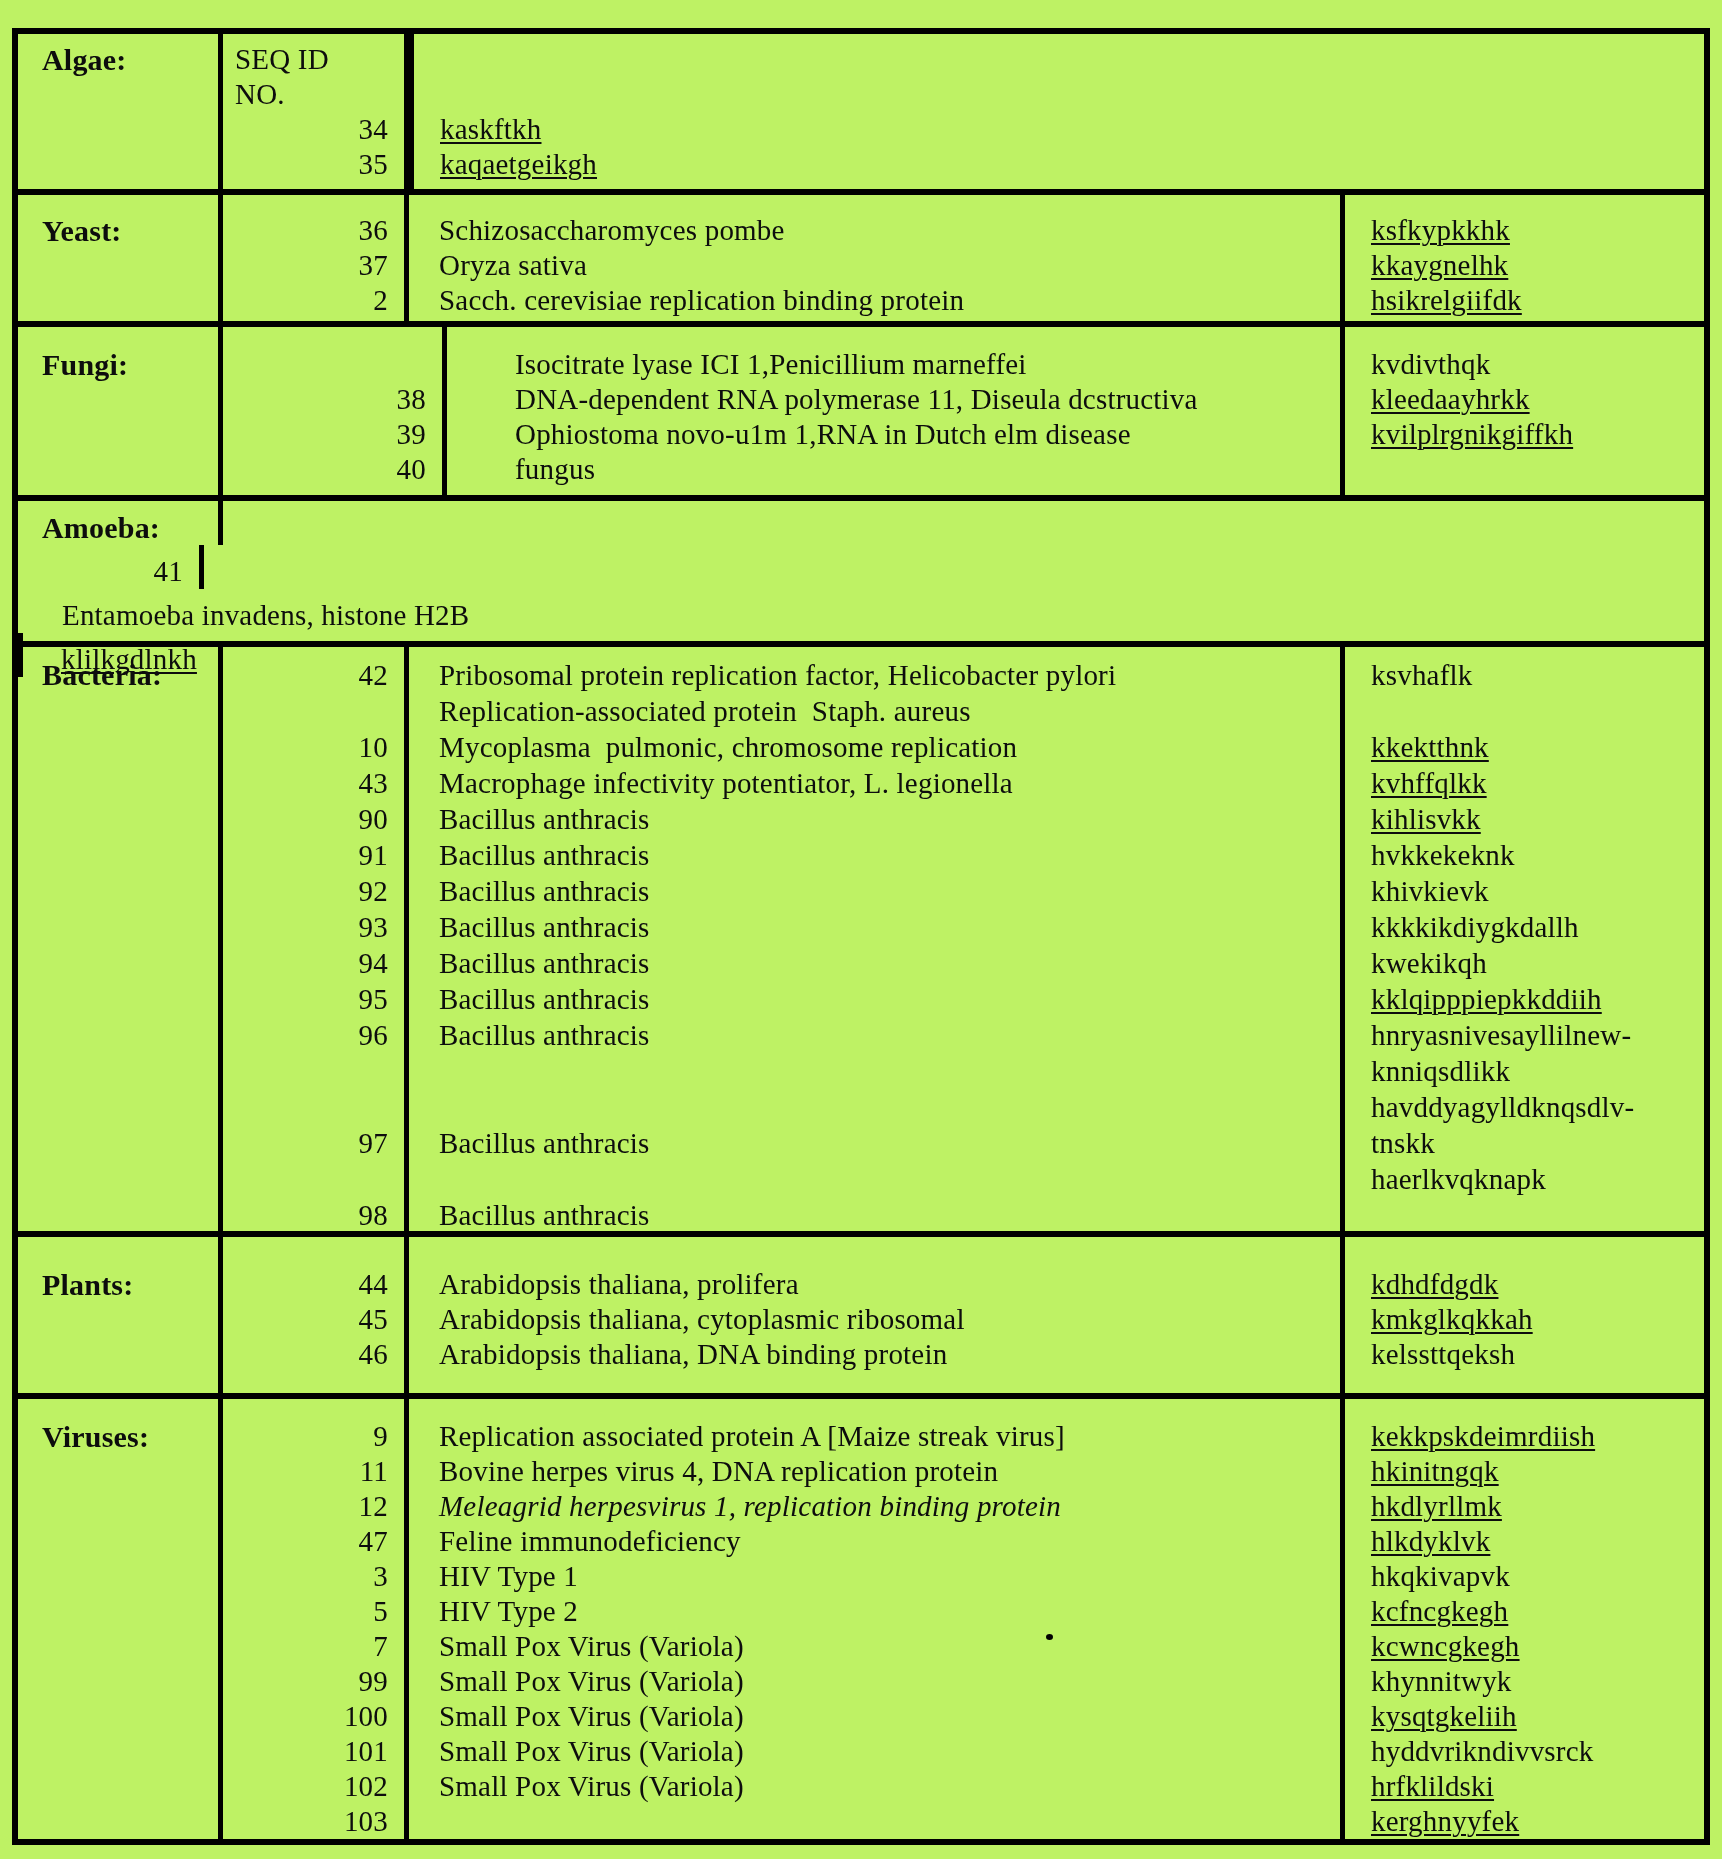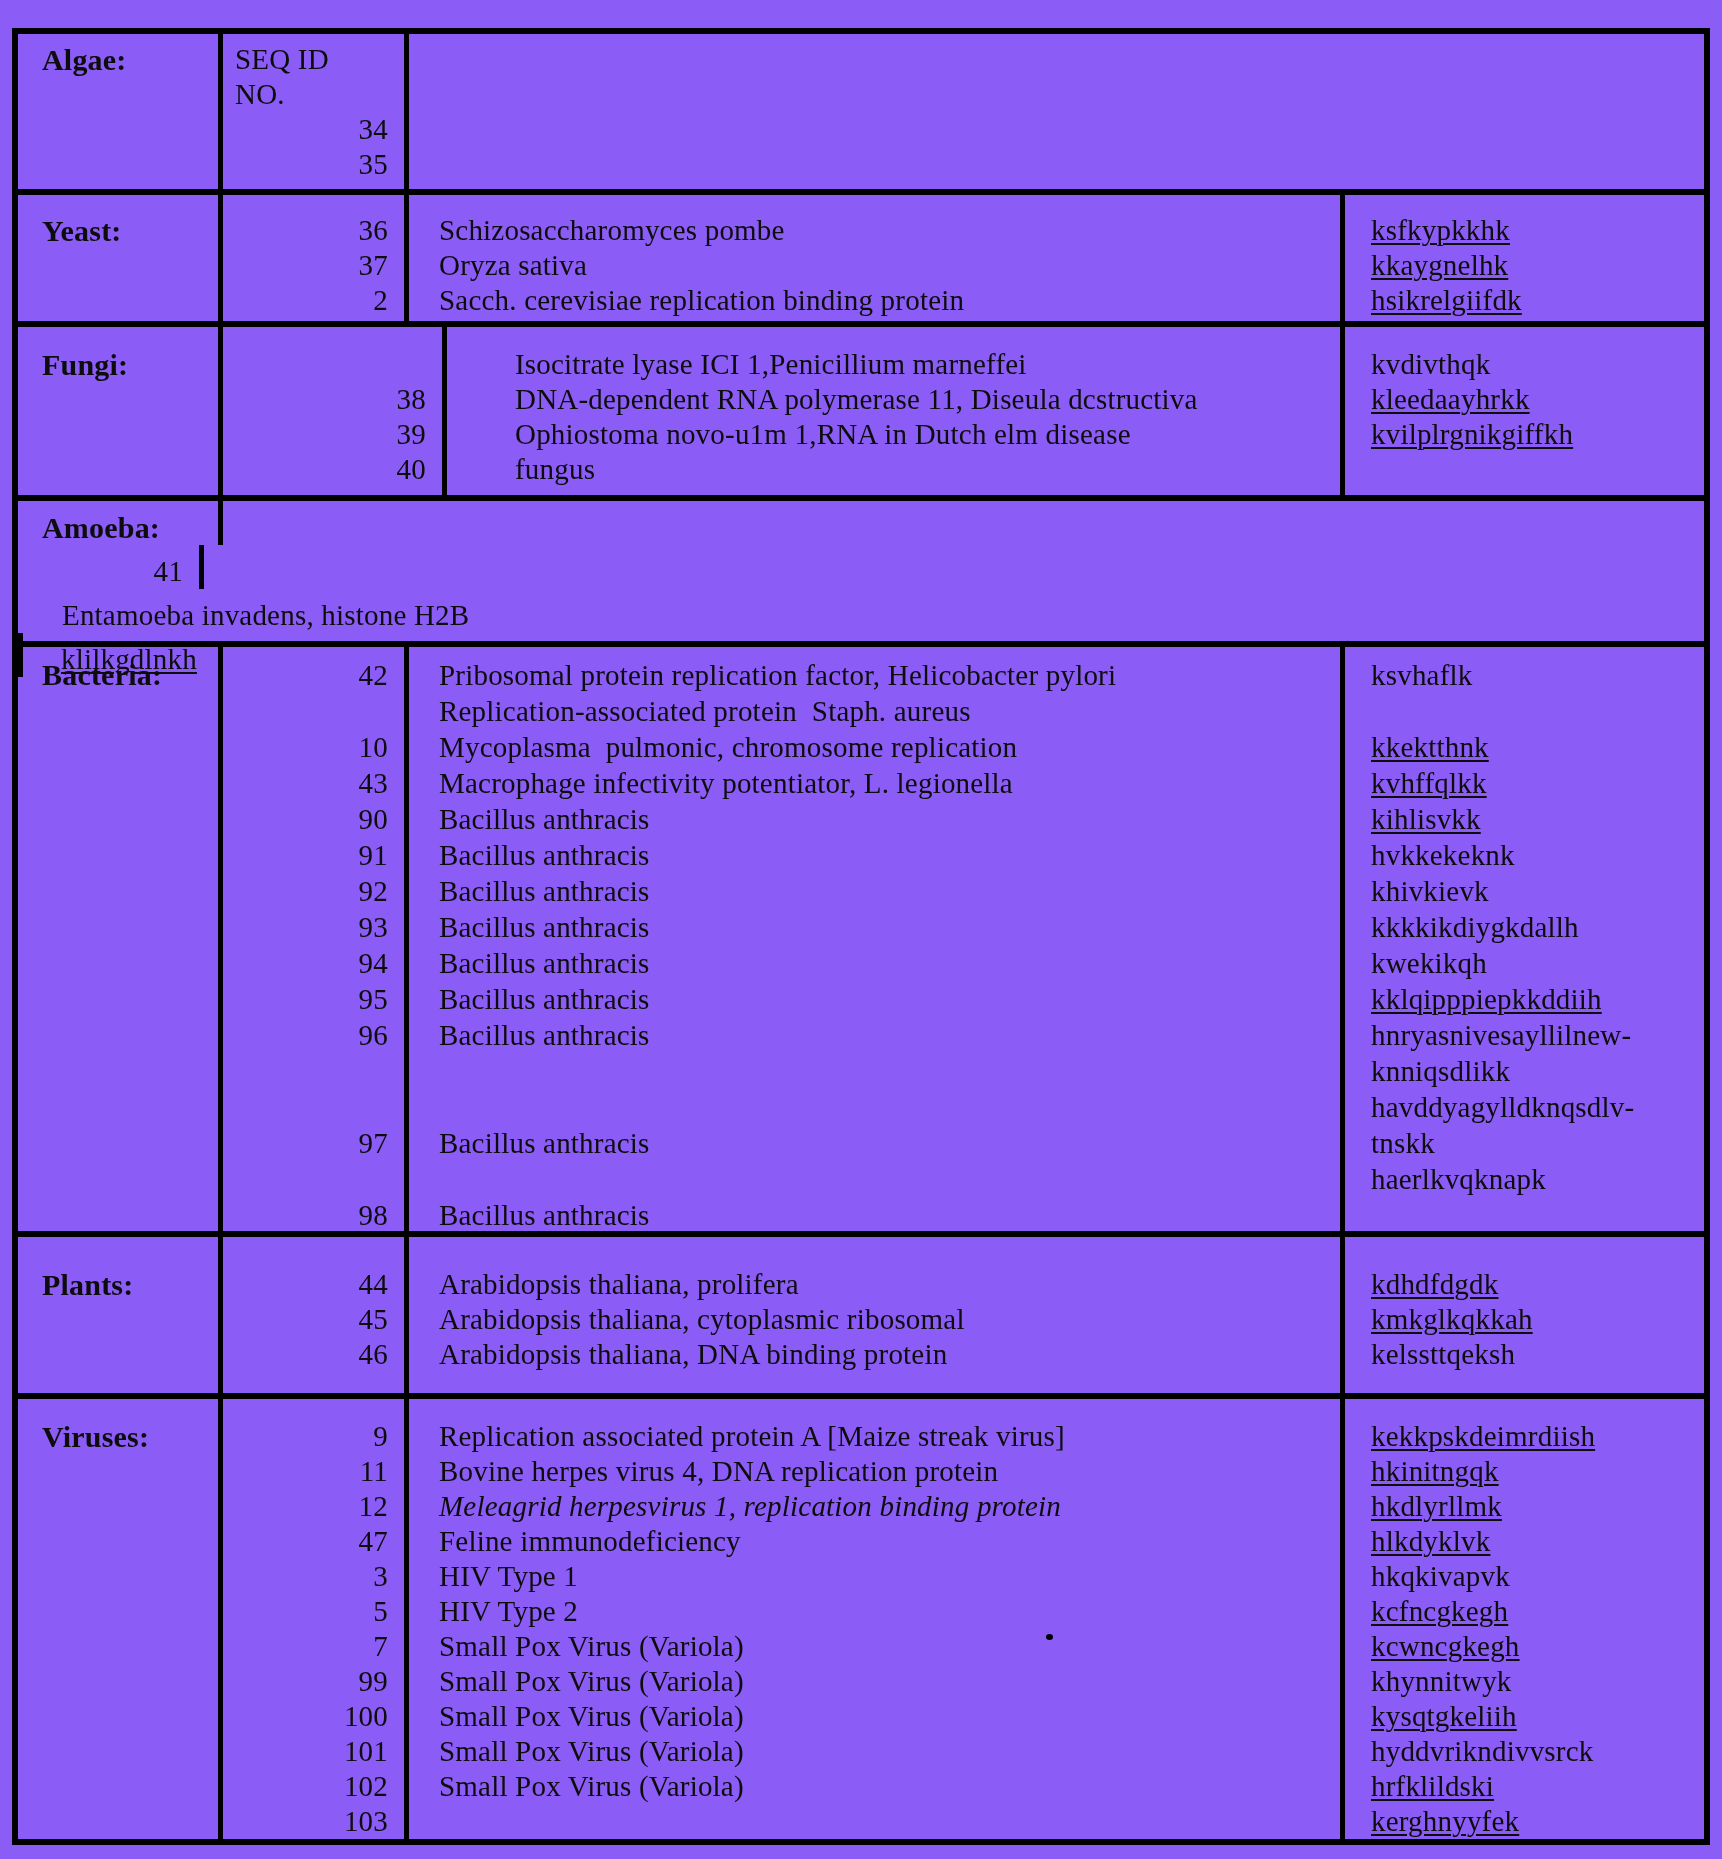--- a/index.html
+++ b/index.html
@@ -1,19 +1,19 @@
 <!DOCTYPE html>
 <html><head>
 <meta charset="utf-8">
 <style>
   html,body{margin:0;padding:0;background:#ffffff;}
   .page{
     position:relative;
     width:1722px;height:1859px;
-    background:#8b5cf6;
+    background:#bef264;
     font-family:"Liberation Serif","DejaVu Serif",serif;
     color:#0d0d0d;
     overflow:hidden;
   }
   .tbl{
     position:absolute;left:12px;top:28px;
     width:1698px;height:1817px;
     box-sizing:border-box;
     border:6px solid #000;
     display:flex;flex-direction:column;
@@ -67,20 +67,26 @@
       <div class="row s0">
         <div class="cell cat">
           <div class="cat-label">Algae:</div>
         </div>
         <div class="cell num">
           <div class="ln hdr">SEQ ID</div>
           <div class="ln hdr">NO.</div>
           <div class="ln">34</div>
           <div class="ln">35</div>
         </div>
+        <div class="cell seq">
+          <div class="ln">&nbsp;</div>
+          <div class="ln">&nbsp;</div>
+          <div class="ln u">kaskftkh</div>
+          <div class="ln u">kaqaetgeikgh</div>
+        </div>
       </div>
       <div class="row s1">
         <div class="cell cat">
           <div class="cat-label">Yeast:</div>
         </div>
         <div class="cell num">
           <div class="ln">36</div>
           <div class="ln">37</div>
           <div class="ln">2</div>
         </div>

